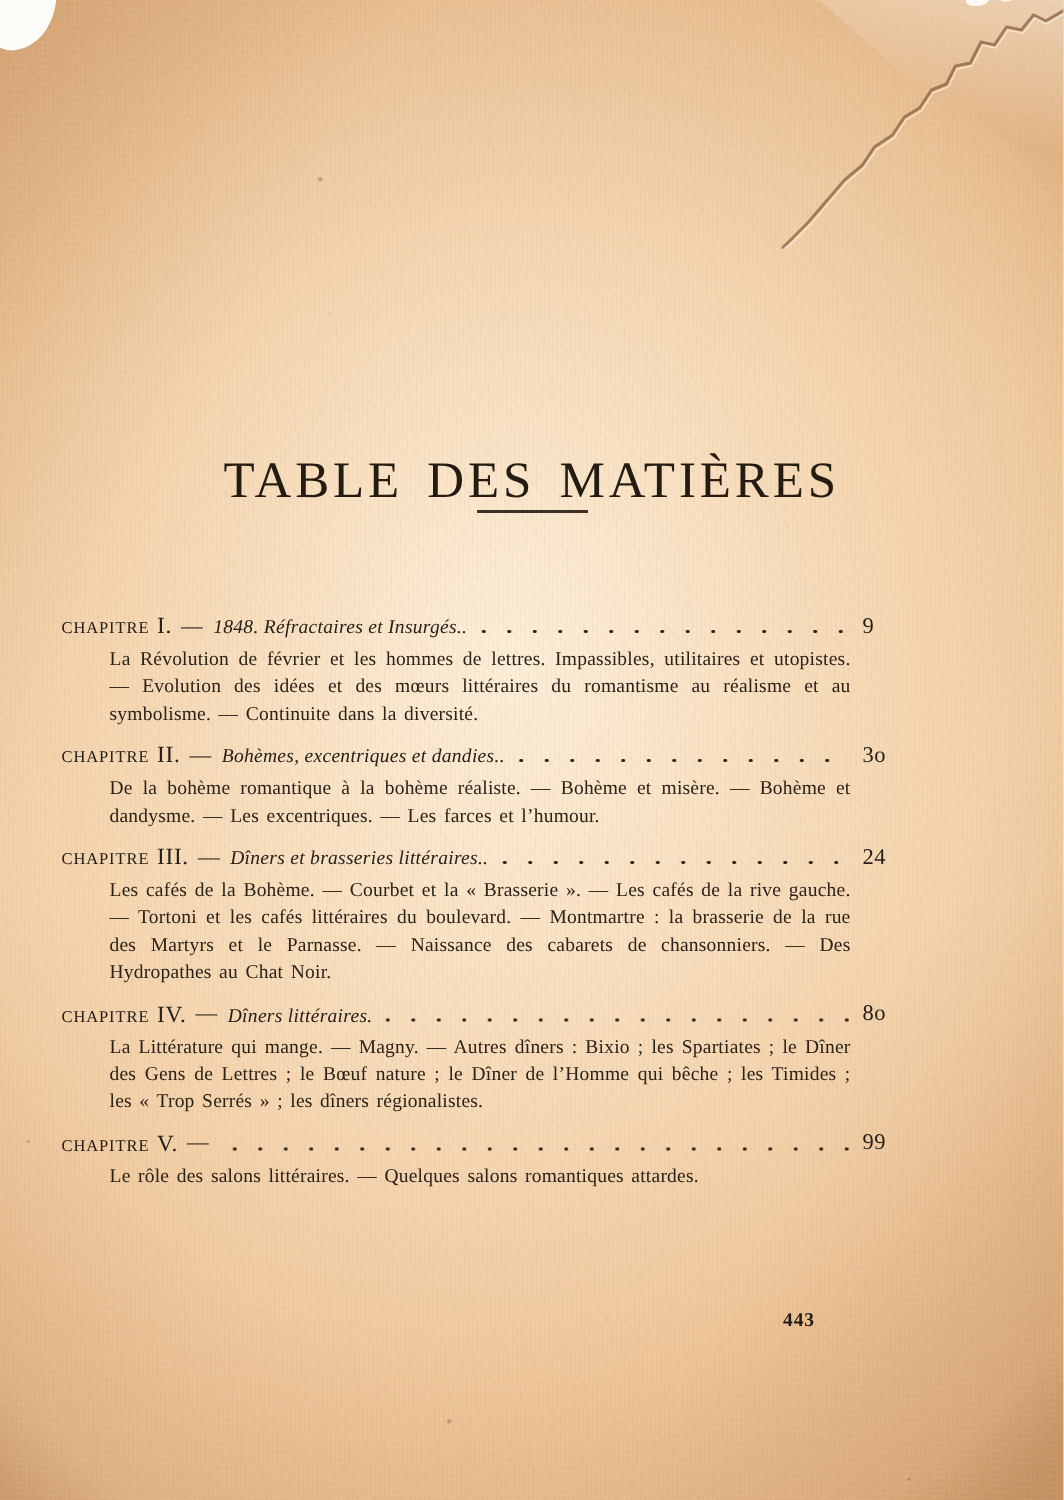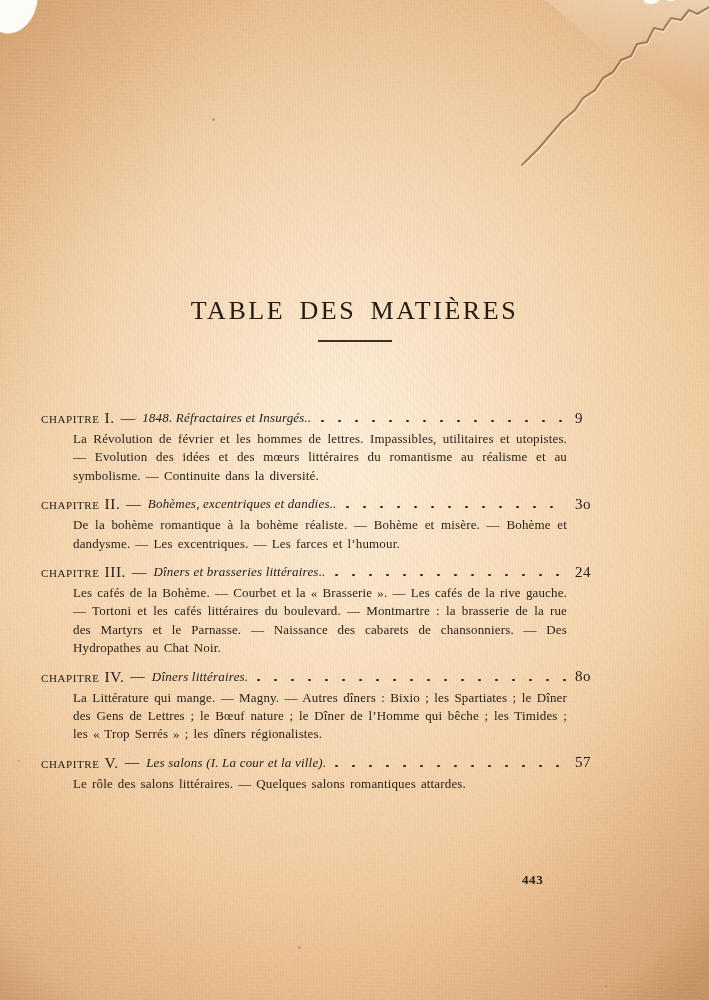--- a/index.html
+++ b/index.html
@@ -110,21 +110,21 @@
     position: absolute;
     left: 0; top: 0;
     width: 709px; height: 1000px;
   }
 
   .page-title {
     position: absolute;
     top: 279px;
     left: 0; right: 0;
     text-align: center;
-    font-size: 26px;
+    font-size: 34px;
     letter-spacing: 2.6px;
     word-spacing: 5px;
     font-weight: 400;
     color: #241b13;
     white-space: nowrap;
   }
 
   .title-rule {
     position: absolute;
     top: 340px;
@@ -311,23 +311,22 @@
           <span class="chap-page">8o</span>
         </div>
         <p class="summary">La Littérature qui mange. — Magny. — Autres dîners : Bixio ; les Spartiates ; le Dîner des Gens de Lettres ; le Bœuf nature ; le Dîner de l’Homme qui bêche ; les Timides ; les « Trop Serrés » ; les dîners régionalistes.</p>
       </div>
 
       <div class="entry">
         <div class="chap-line">
           <span class="chap-label">Chapitre</span>
           <span class="chap-num">V.</span>
           <span class="chap-dash">—</span>
-          <span class="chap-title">Les salons (I. La cour et la ville).</span>
-          <span class="leader"></span>
-          <span class="chap-page">57</span>
+          <span class="leader"></span>
+          <span class="chap-page">99</span>
         </div>
         <p class="summary">Le rôle des salons littéraires. — Quelques salons romantiques attardes.</p>
       </div>
 
     </div>
 
     <div class="folio">443</div>
 
   </div>
 </div>

